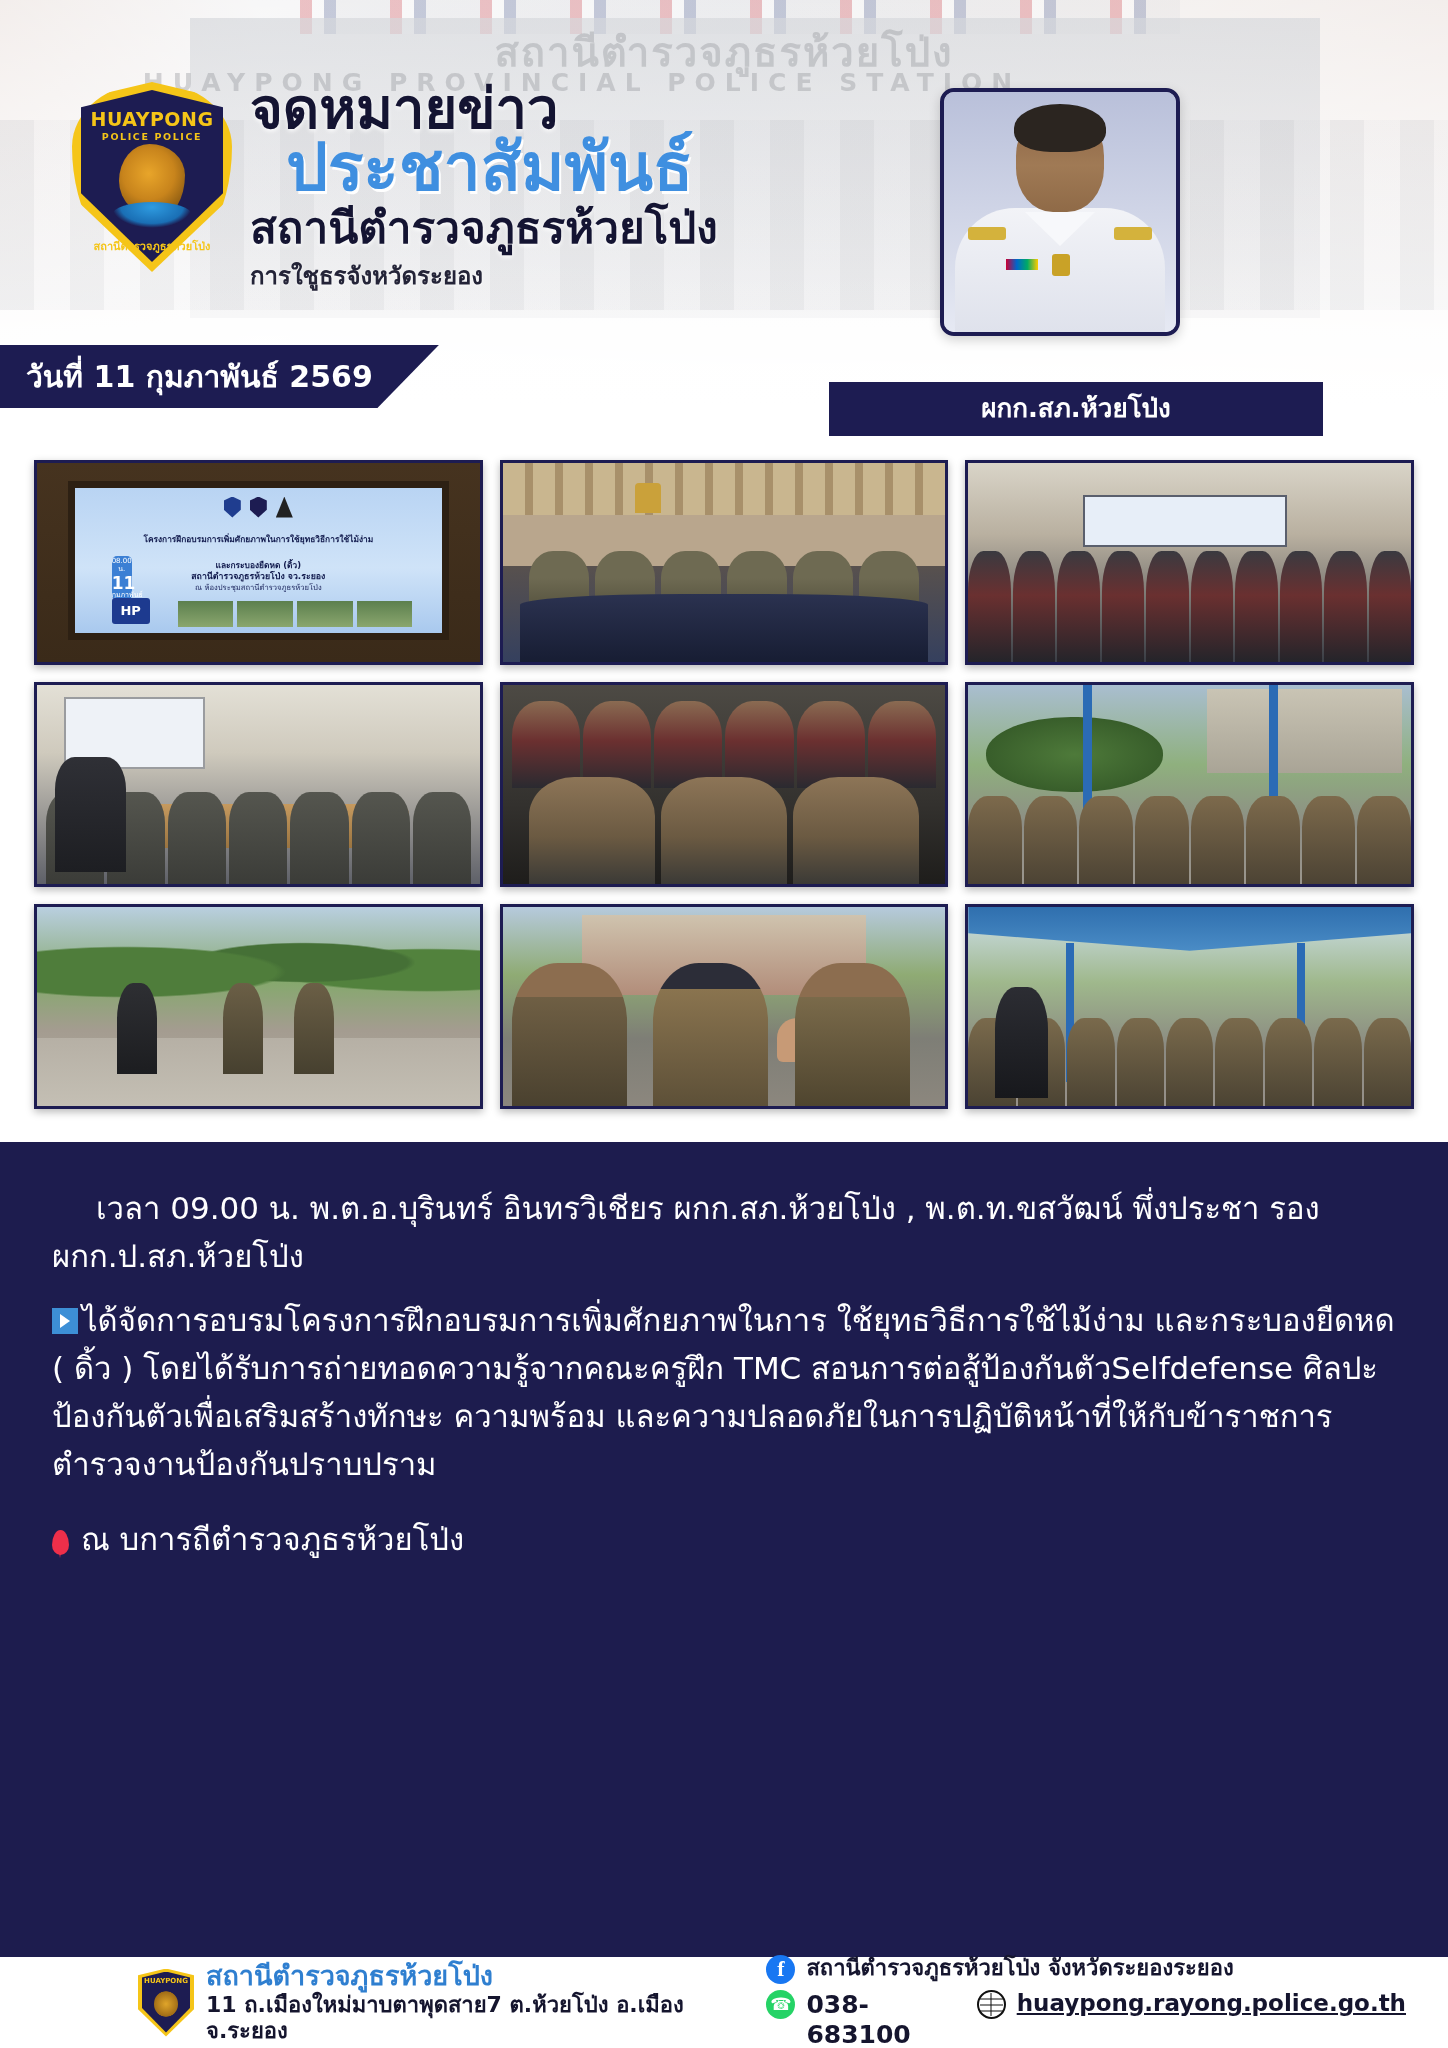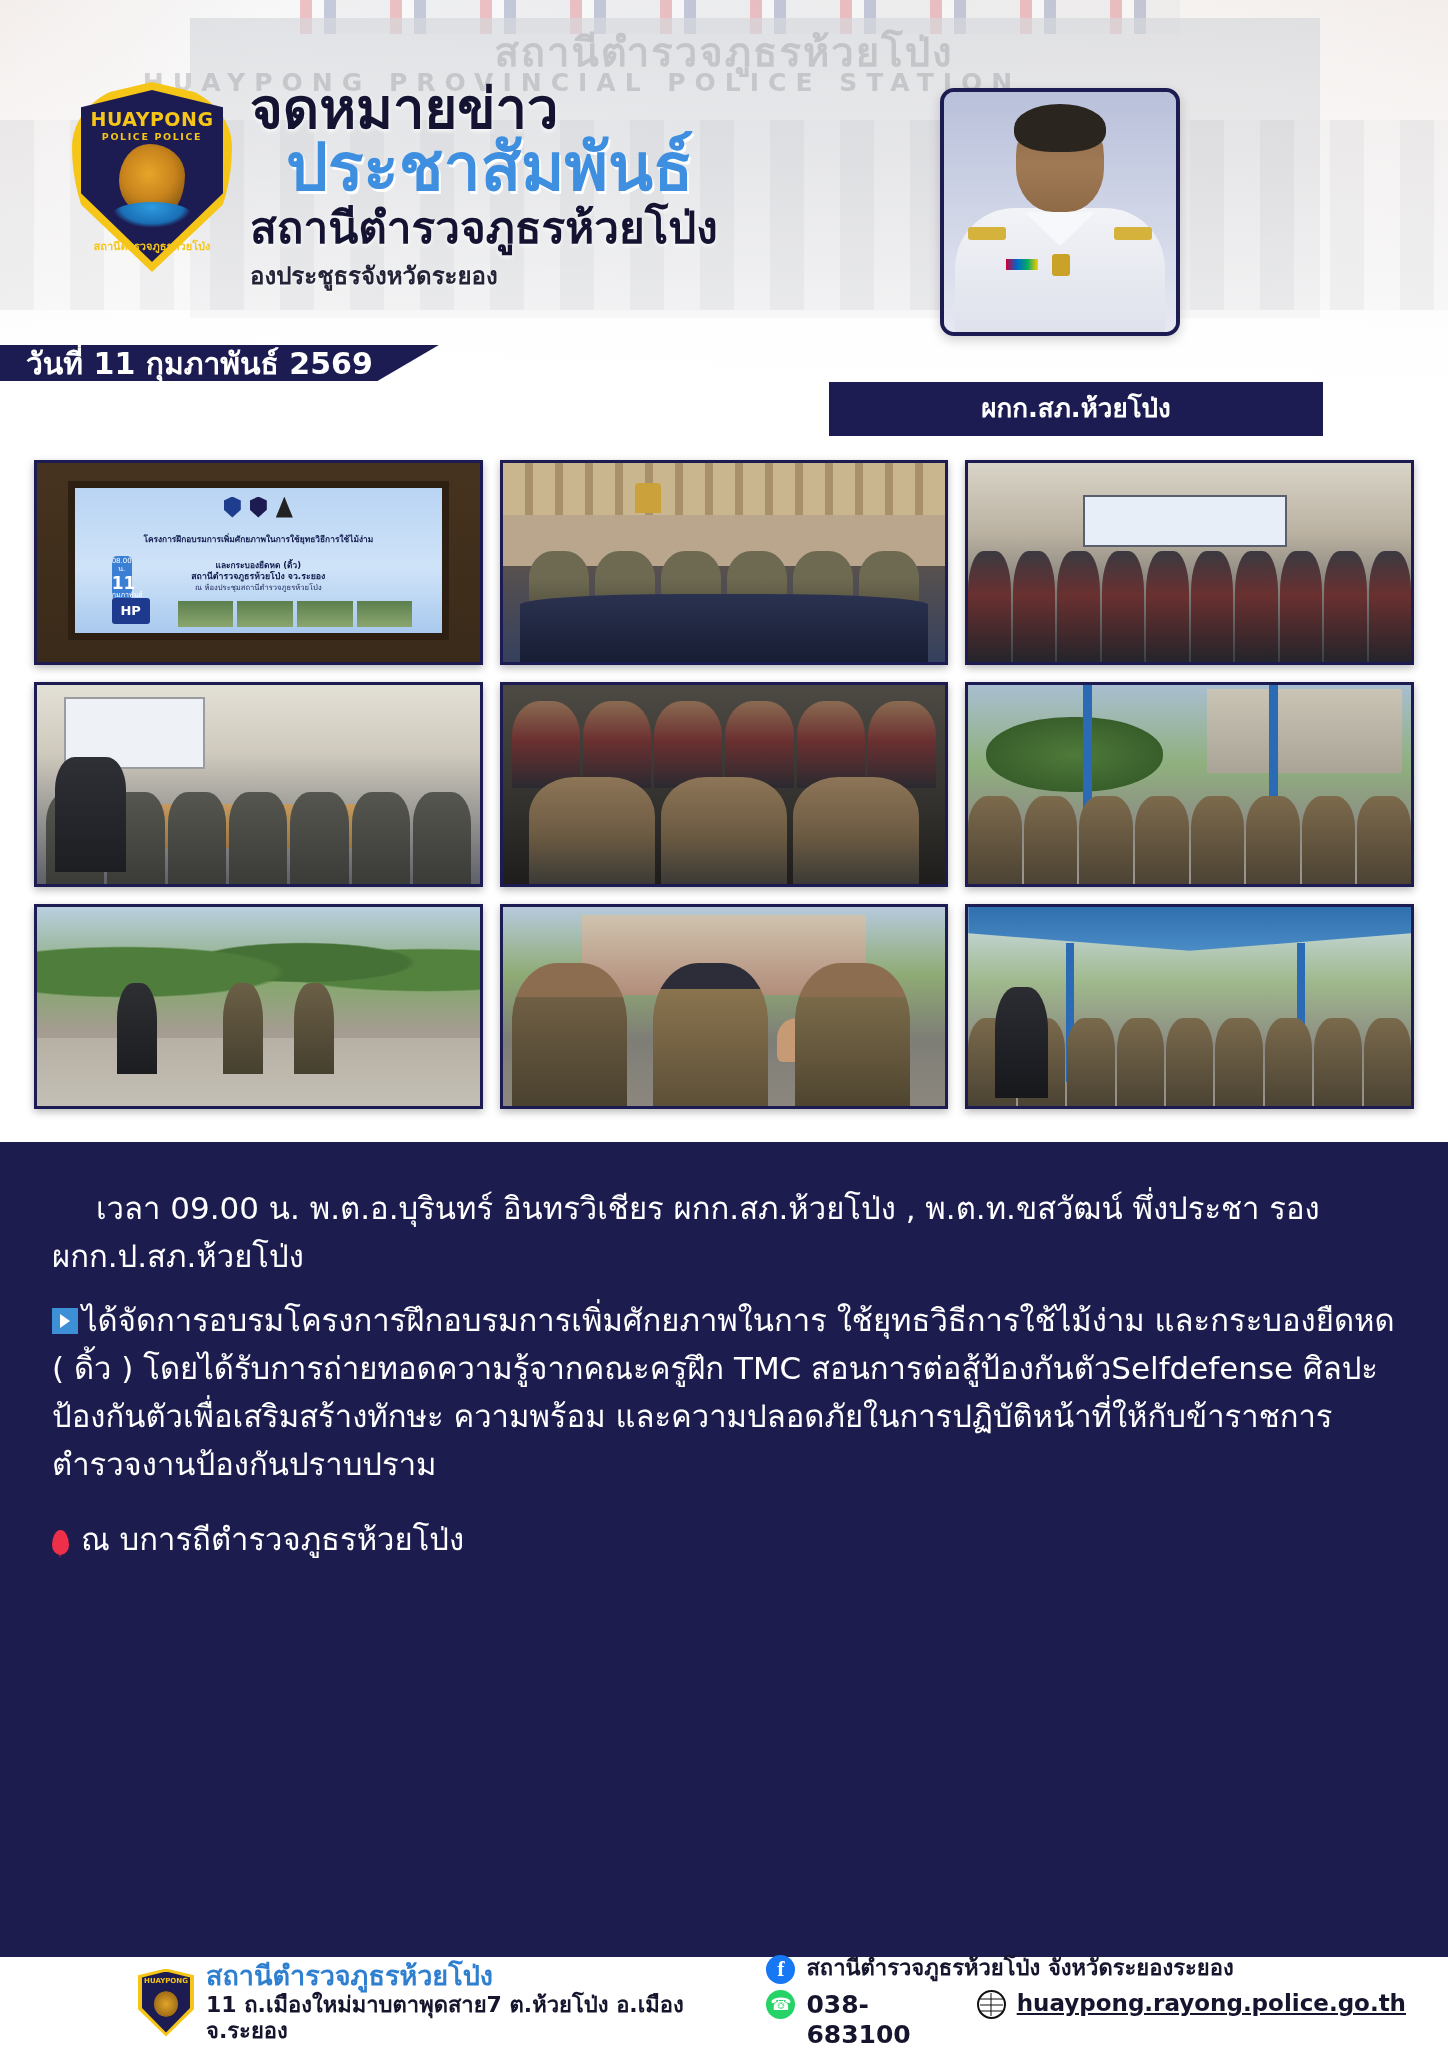--- a/index.html
+++ b/index.html
@@ -155,21 +155,21 @@
     font-size:33px; font-weight:bold; color:#141432;
   }
   .officer-role{
     position:absolute; right:125px; top:382px; width:494px; text-align:center; z-index:7;
     background:#1d1c52; color:#fff; font-size:26px; font-weight:bold;
     padding:5px 0 8px 0;
   }
 
   
   .date-ribbon{
-    position:absolute; left:0; top:345px; height:36px; z-index:8;
+    position:absolute; left:0; top:345px; height:63px; z-index:8;
     background:#1d1c52; color:#ffffff;
     font-size:30px; font-weight:bold;
     display:flex; align-items:center;
     padding:0 66px 0 26px;
     clip-path:polygon(0 0,100% 0,86% 100%,0 100%);
     box-shadow:0 3px 7px rgba(0,0,0,.22);
   }
 
   
   .gallery{
@@ -362,21 +362,21 @@
     <div class="badge-sub-text">POLICE POLICE</div>
     <div class="badge-dragon"></div>
     <div class="badge-wave"></div>
     <div class="badge-bottom-text">สถานีตำรวจภูธรห้วยโป่ง</div>
   </div>
 
   <div class="hdr-titles">
     <div class="t-line1">จดหมายข่าว</div>
     <div class="t-line2">ประชาสัมพันธ์</div>
     <div class="t-line3">สถานีตำรวจภูธรห้วยโป่ง</div>
-    <div class="t-line4">องประชูธรจังหวัดระยอง</div>
+    <div class="t-line4">การใชูธรจังหวัดระยอง</div>
   </div>
 
   <div class="portrait-wrap">
     <div class="pt-bg"></div>
     <div class="pt-body"></div>
     <div class="pt-head"></div>
     <div class="pt-hair"></div>
     <div class="pt-collar"></div>
     <div class="pt-epaulet-l"></div>
     <div class="pt-epaulet-r"></div>

